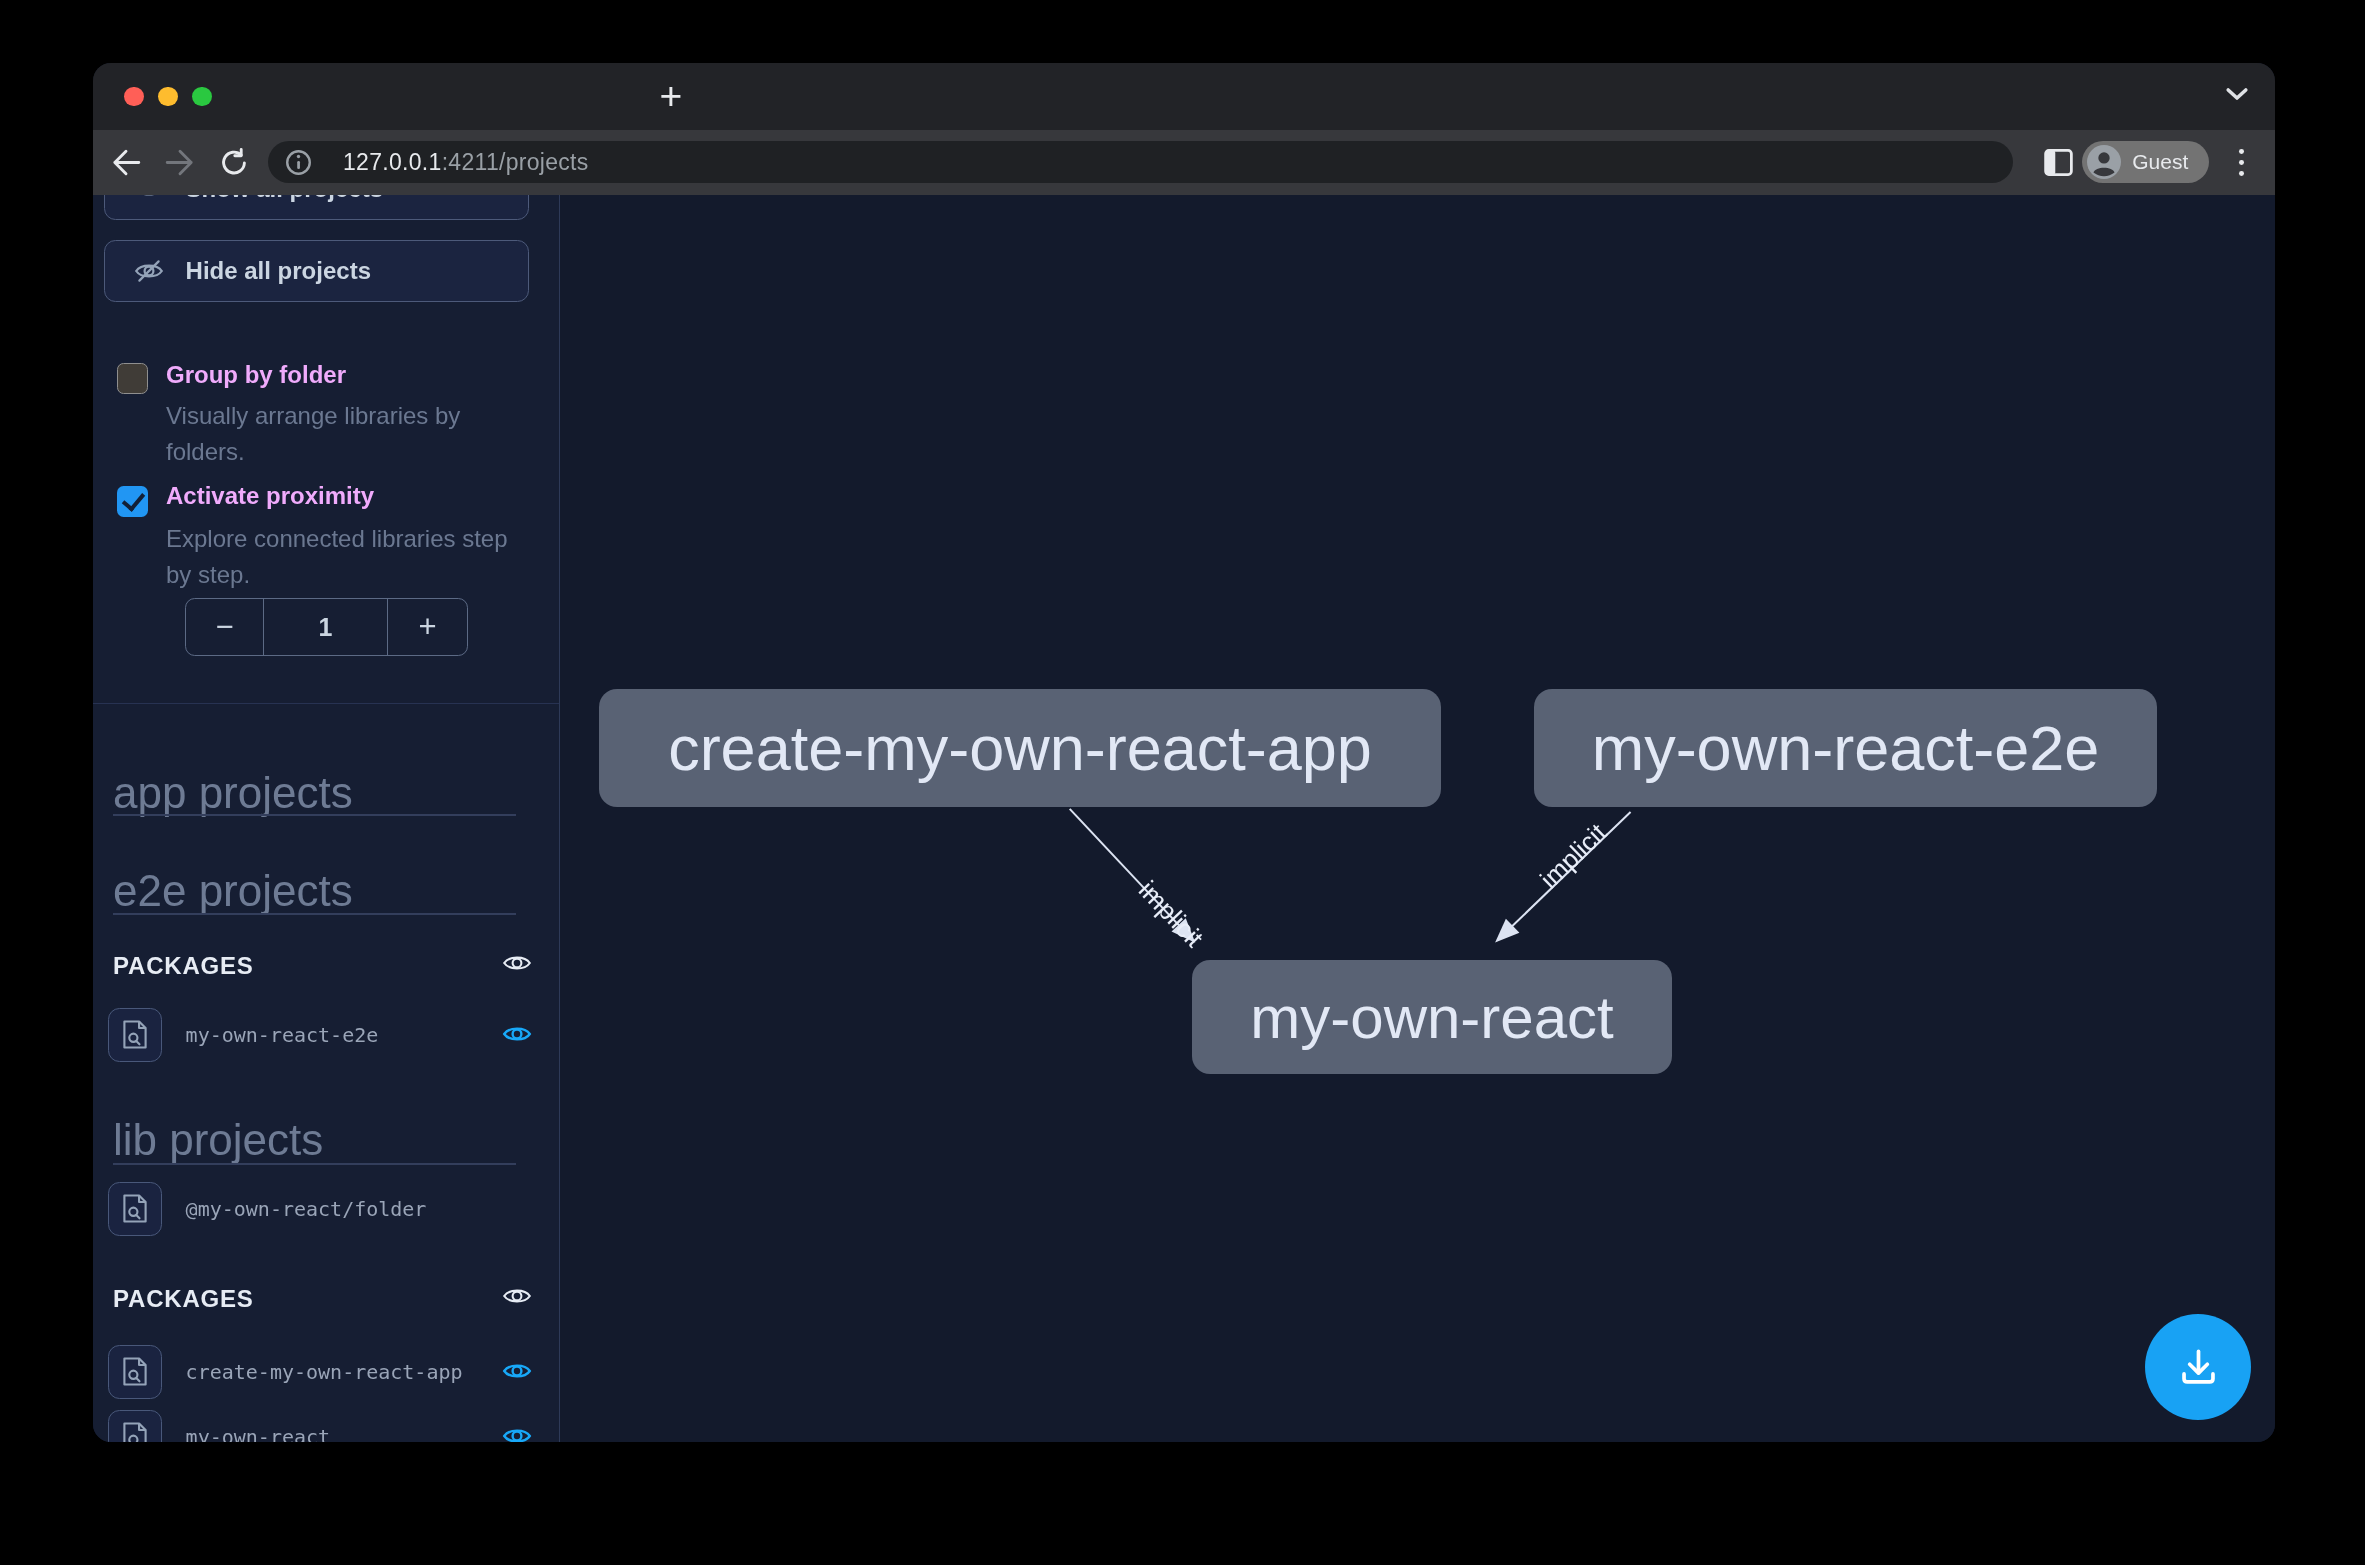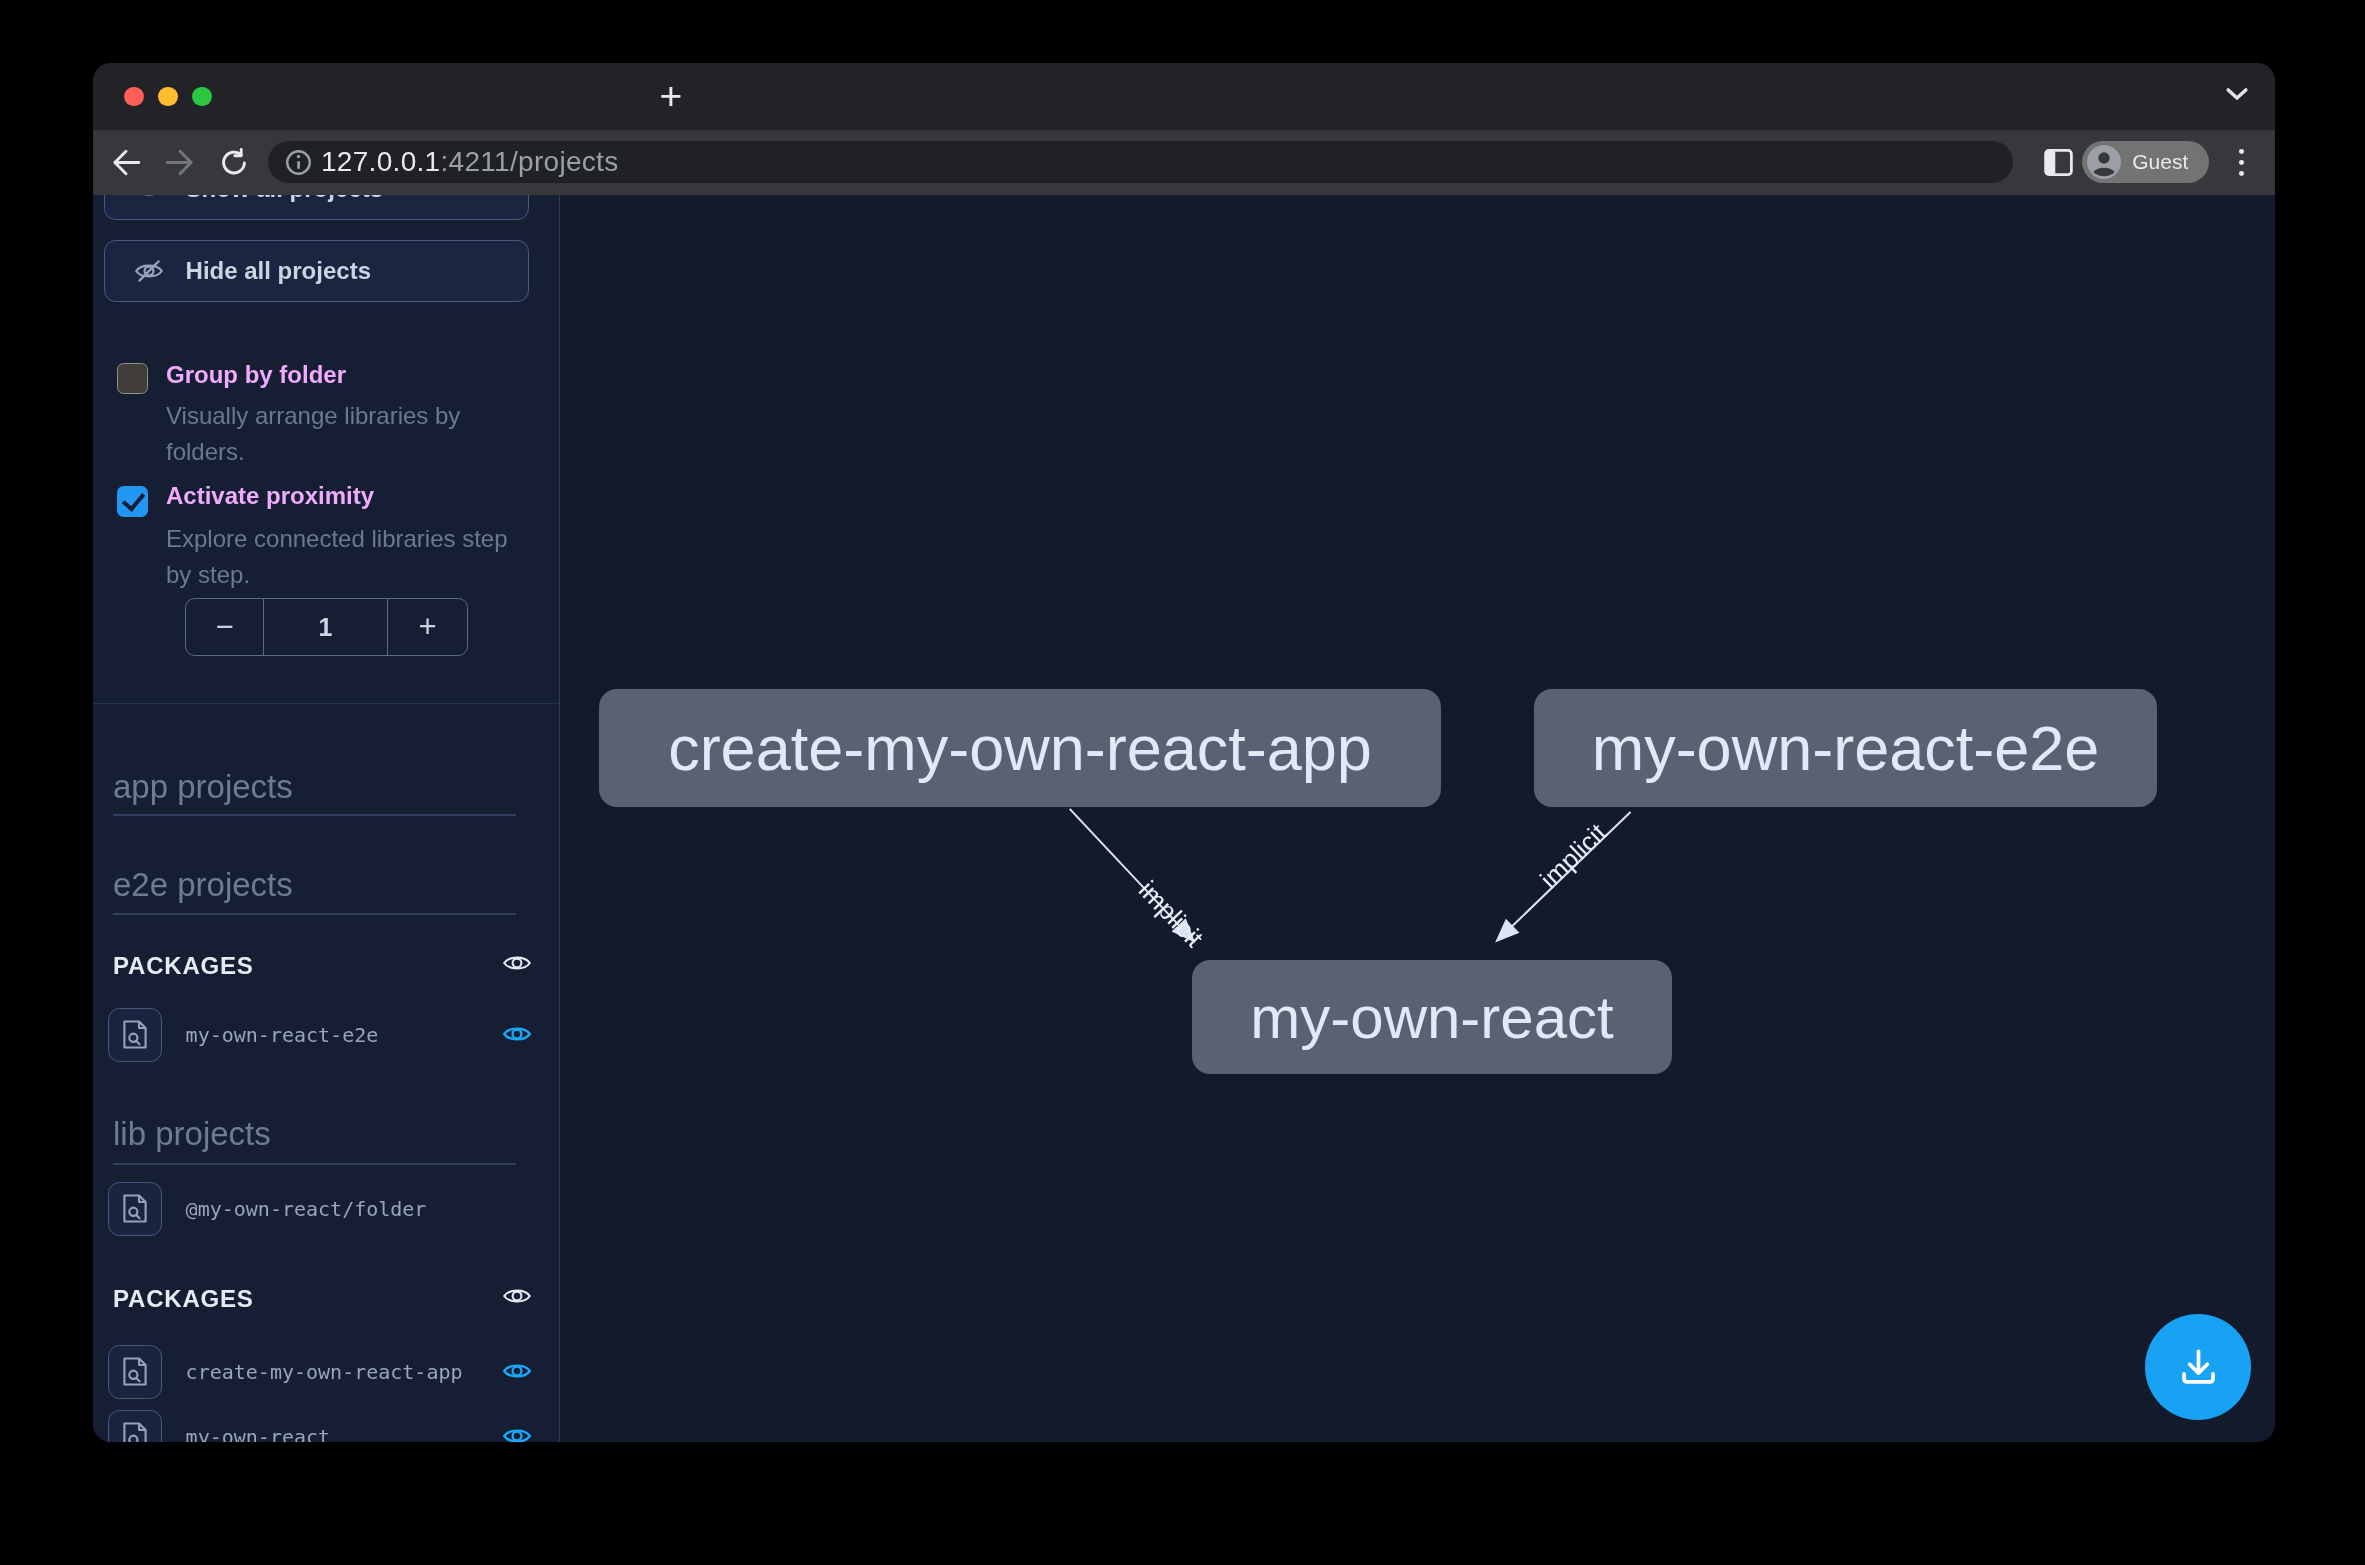--- a/index.html
+++ b/index.html
@@ -25,21 +25,21 @@
   .strip-chevron { position:absolute; right:26px; top:23px; }
 
   
   .toolbar { position:relative; height:65px; background:#37383c; }
   .navbtn { position:absolute; top:13px; width:39px; height:39px; display:flex;
             align-items:center; justify-content:center; }
   .nav-back{ left:13px; } .nav-fwd{ left:67px; } .nav-reload{ left:121px; }
   .urlbar { position:absolute; left:175px; top:11.4px; width:1745px; height:42px;
             background:#1f2124; border-radius:21px; display:flex; align-items:center; }
   .urlbar .info { margin-left:16px; flex:none; }
-  .url-text { margin-left:8px; font-size:28px; letter-spacing:0.3px; }
+  .url-text { margin-left:30px; font-size:23px; letter-spacing:0.3px; }
   .url-host { color:#e8eaed; } .url-rest { color:#9aa0a6; }
   .panel-toggle { position:absolute; left:1950px; top:18px; }
   .guest-pill { position:absolute; left:1989px; top:11.4px; height:42px; padding:0 21px 0 4.9px;
                 background:#737373; border-radius:21px; display:flex; align-items:center; }
   .guest-label { margin-left:11.4px; color:#e8eaed; font-size:21px; }
   .avatar { width:34px; height:34px; }
   .kebab { position:absolute; left:2129px; top:13px; width:39px; height:39px;
            display:flex; flex-direction:column; align-items:center; justify-content:center; gap:5.7px; }
   .kebab i { width:4.9px; height:4.9px; border-radius:50%; background:#e8eaed; }
 
@@ -73,21 +73,21 @@
              border:1.6px solid #5c6a85; border-radius:9.7px; display:flex; overflow:hidden; }
   .stepper > div { display:flex; align-items:center; justify-content:center; color:#cbd5e1; }
   .step-dec { width:77px; font-size:31px; }
   .step-val { width:125px; border-left:1.6px solid #5c6a85; border-right:1.6px solid #5c6a85;
               font-size:25px; font-weight:700; color:#e7ecf4; }
   .step-inc { flex:1; font-size:31px; }
 
   .hr-top { position:absolute; top:508px; left:0; width:100%; height:0.8px; background:#273252; }
 
   
-  .sec-h { position:absolute; left:20px; font-size:33px; font-weight:400; color:#6e7b94; }
+  .sec-h { position:absolute; left:20px; font-size:44px; font-weight:400; color:#6e7b94; }
   .sec-line { position:absolute; left:20px; width:403px; height:1.6px; background:#333e5c; }
   .h-app{ top:573px; } .l-app{ top:619px; }
   .h-e2e{ top:671px; } .l-e2e{ top:718px; }
   .h-lib{ top:920px; } .l-lib{ top:968px; }
 
   .pkg-h { position:absolute; left:20px; font-size:24px; font-weight:700; letter-spacing:0.8px; color:#e7ecf4; }
   .ph-1{ top:757px; } .ph-2{ top:1090px; }
   .eye-w { position:absolute; left:408px; }
   .ew-1{ top:752px; } .ew-2{ top:1085px; }
 

